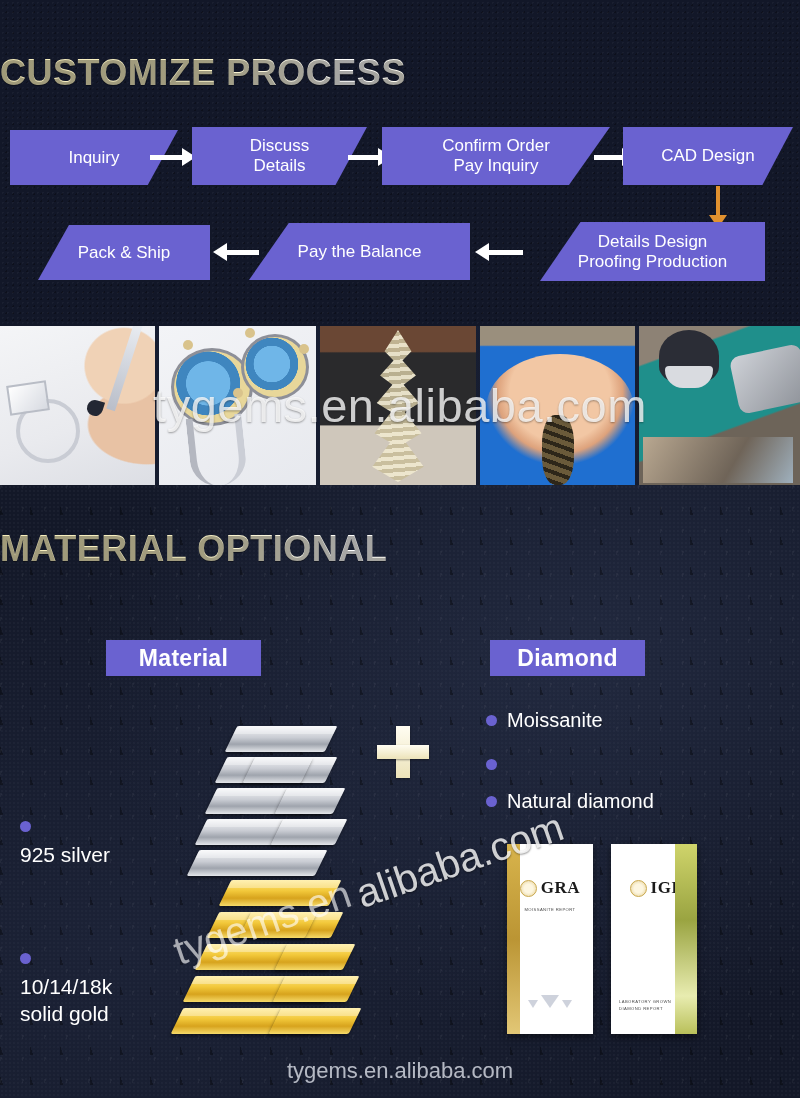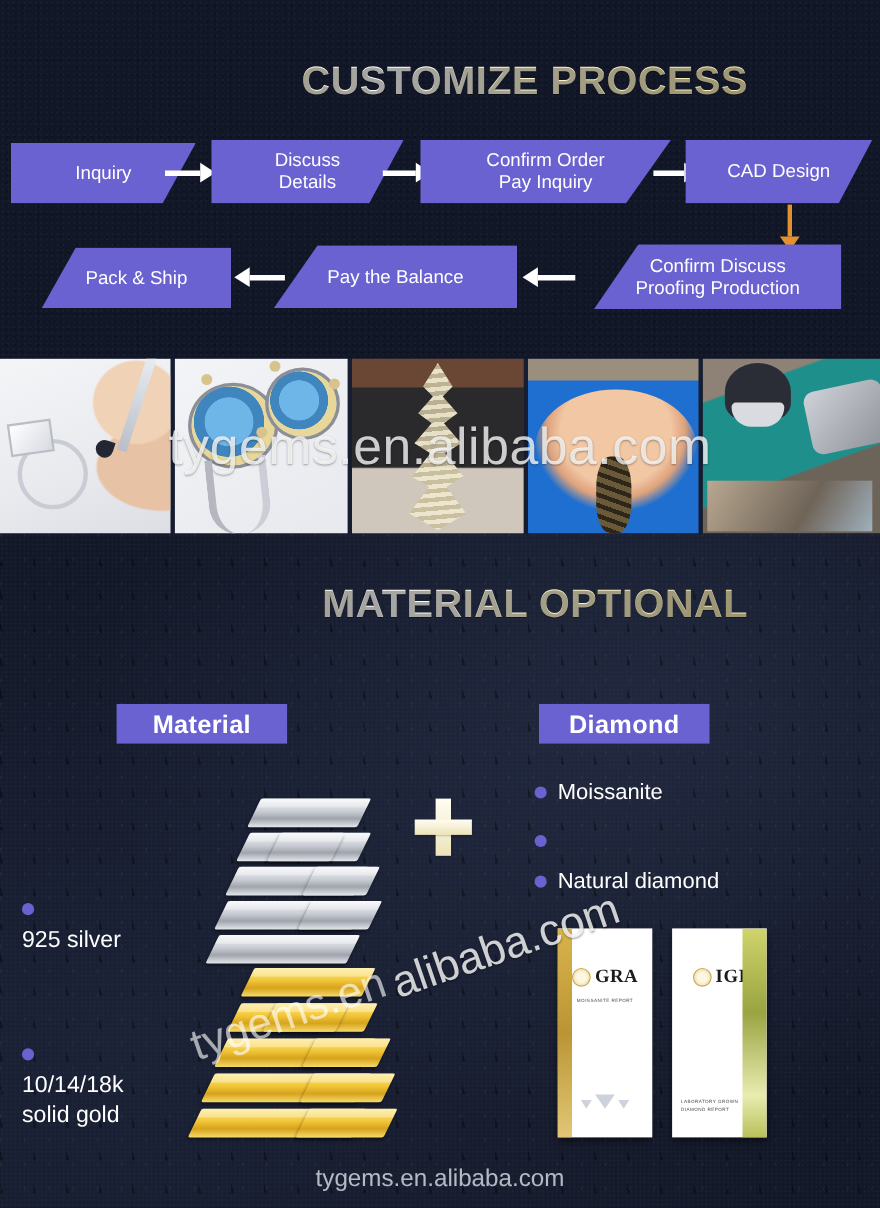--- a/index.html
+++ b/index.html
@@ -47,21 +47,21 @@
       radial-gradient(ellipse at 72% 28%, rgba(60,72,105,.35), transparent 60%),
       radial-gradient(ellipse at 15% 75%, rgba(48,58,88,.30), transparent 65%),
       radial-gradient(rgba(255,255,255,.03) 1px, transparent 1px);
     background-size: 22px 22px, 30px 30px, 100% 100%, 100% 100%, 4px 4px;
   }
 
   
   .sec-title {
     position: absolute;
     width: 680px;
-    text-align: right;
+    text-align: left;
     font-size: 36px;
     font-weight: bold;
     letter-spacing: .5px;
     background: linear-gradient(100deg,
         #f6edbb 0%, #f7f0c4 30%, #ffffff 52%, #fbf4cf 72%, #f2e6ae 100%);
     -webkit-background-clip: text;
     background-clip: text;
     color: transparent;
     -webkit-text-fill-color: transparent;
     text-shadow: 0 1px 0 rgba(0,0,0,.35);
@@ -583,21 +583,21 @@
       <span>Pay the Balance</span>
     </div>
 
     <div class="arrow-h left" id="arrow-5">
       <div class="head"></div>
       <div class="shaft"></div>
     </div>
 
     <div class="fbox skew-l" id="box-confirm-design">
       <div>
-        <div>Confirm Discuss</div>
+        <div>Details Design</div>
         <div>Proofing Production</div>
       </div>
     </div>
   </div>
 
   <div class="strip">
     <div class="shot" id="shot-1">
       <div class="pen"></div>
       <div class="pen-tip"></div>
     </div>

